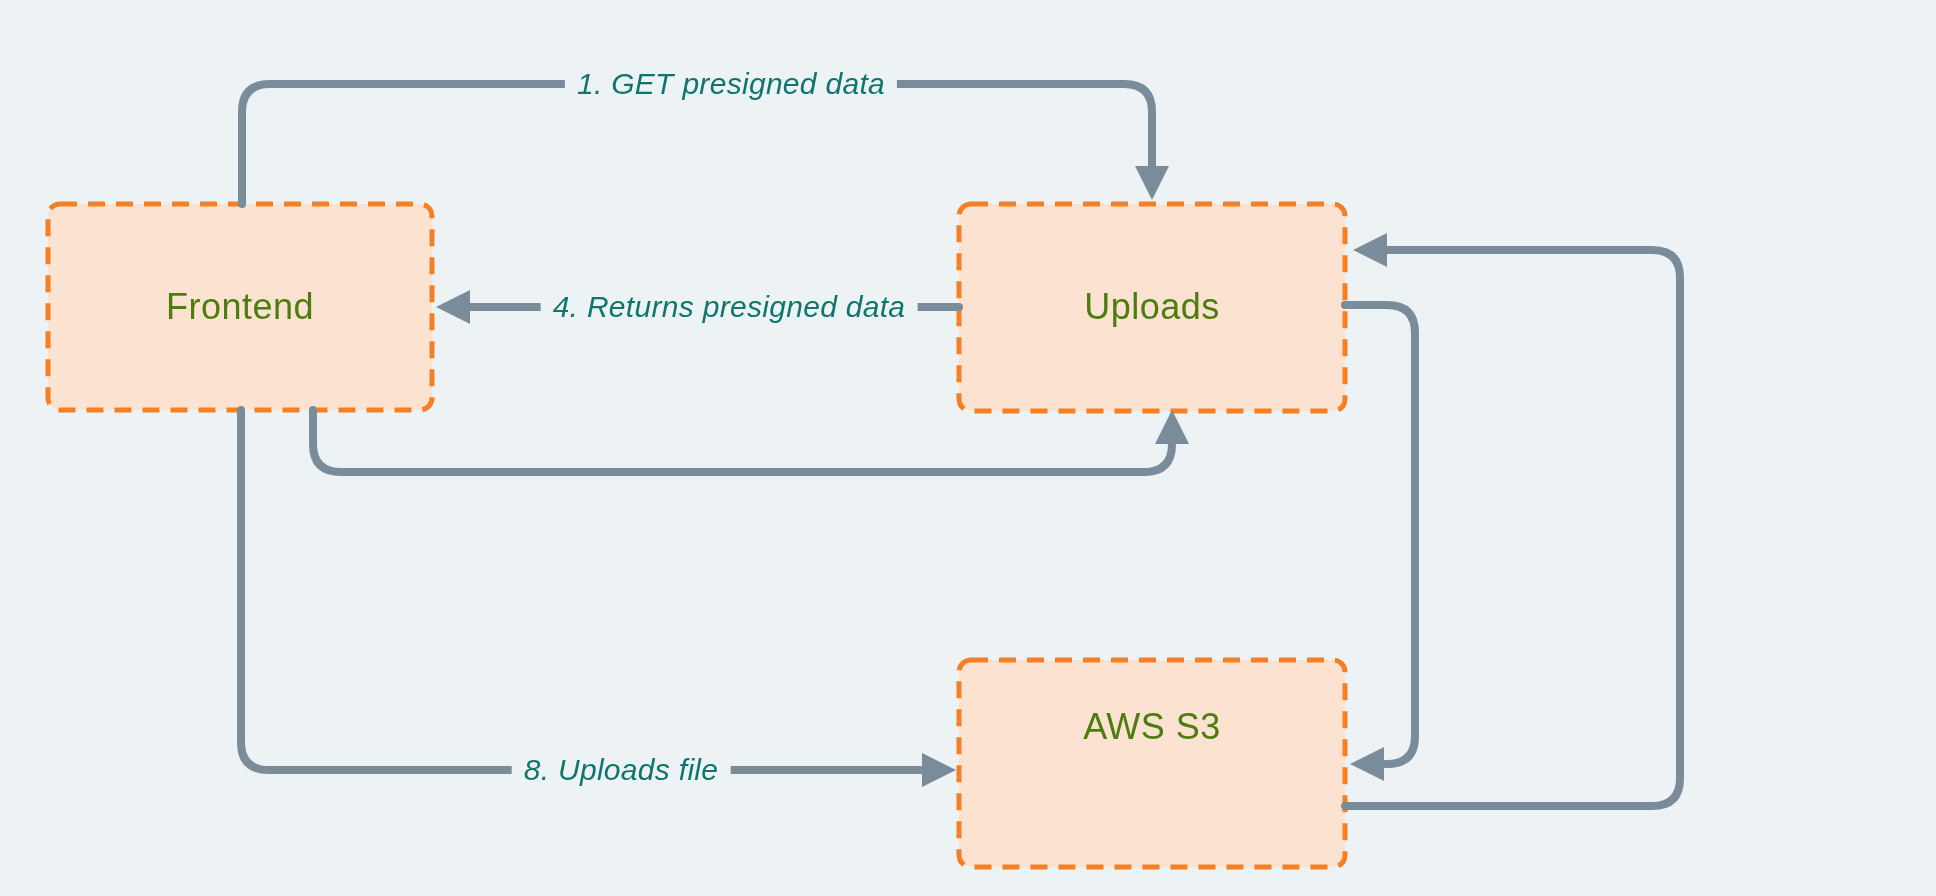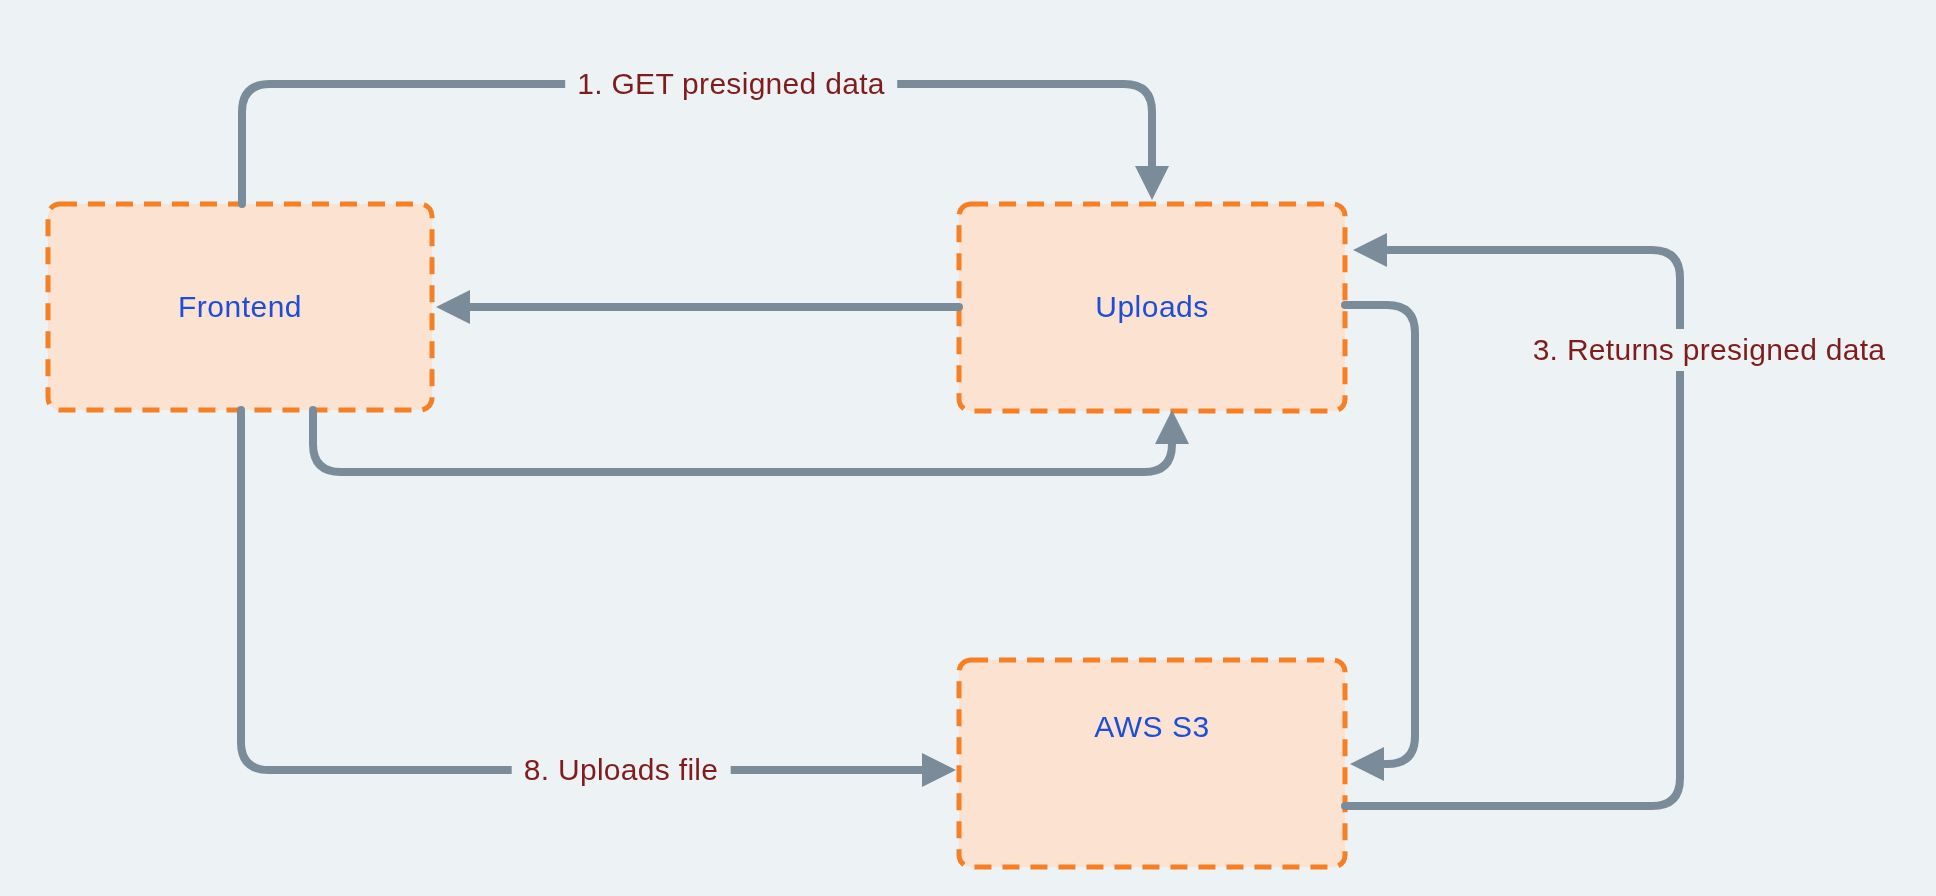--- a/index.html
+++ b/index.html
@@ -16,34 +16,35 @@
     overflow: hidden;
   }
   .canvas svg {
     position: absolute;
     left: 0;
     top: 0;
   }
   .node-label {
     position: absolute;
     transform: translate(-50%, -50%);
-    font-size: 30px;
-    color: #1d4ed8;
+    font-size: 36px;
+    color: #4d7c0f;
     white-space: pre;
     letter-spacing: 0.5px;
   }
   .edge-label {
     position: absolute;
     transform: translate(-50%, -50%);
     font-size: 30px;
-    color: #7f1d1d;
+    color: #0f766e;
     white-space: pre;
     background: #edf2f5;
     padding: 4px 12px;
     letter-spacing: 0.3px;
+    font-style: italic;
   }
 </style>
 </head>
 <body>
 
 <div class="canvas">
 
   <svg width="1936" height="896" viewBox="0 0 1936 896">
 
     <rect x="48" y="204" width="384" height="206" rx="12" fill="#fce2d1" stroke="#f57f22" stroke-width="5" stroke-dasharray="17 11"></rect>
@@ -67,16 +68,16 @@
 
     <path d="M 1345 806 L 1652 806 Q 1680 806 1680 778 L 1680 278 Q 1680 250 1652 250 L 1388 250" fill="none" stroke="#7a8c9a" stroke-width="8" stroke-linecap="round"></path>
     <path d="M 1353 250 L 1387 233 L 1387 267 Z" fill="#7a8c9a"></path>
   </svg>
 
   <div class="node-label" style="left:240px;  top:307px;">Frontend</div>
   <div class="node-label" style="left:1152px; top:307px;">Uploads</div>
   <div class="node-label" style="left:1152px; top:727px;">AWS S3</div>
 
   <div class="edge-label" style="left:731px;  top:84px;">1. GET presigned data</div>
-  <div class="edge-label" style="left:1709px; top:350px;">3. Returns presigned data</div>
+  <div class="edge-label" style="left:729px;  top:307px;">4. Returns presigned data</div>
   <div class="edge-label" style="left:621px;  top:770px;">8. Uploads file</div>
 
 </div>
 
 </body></html>

